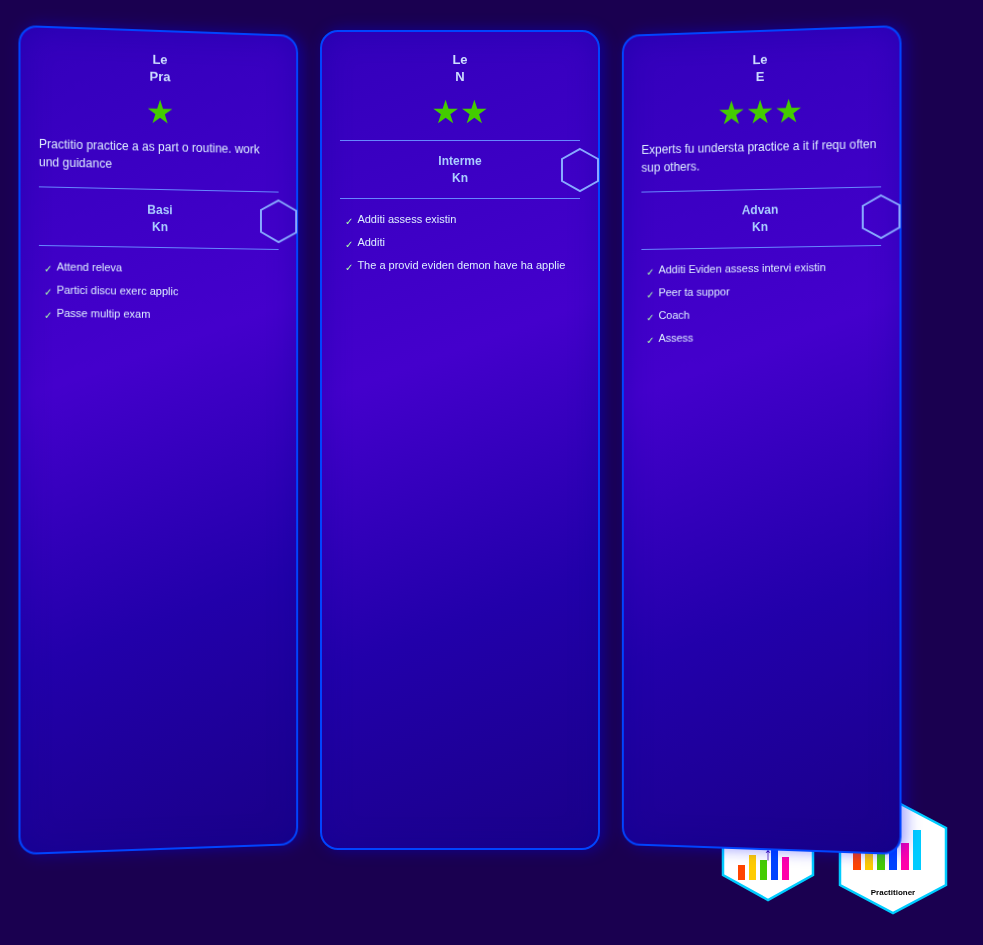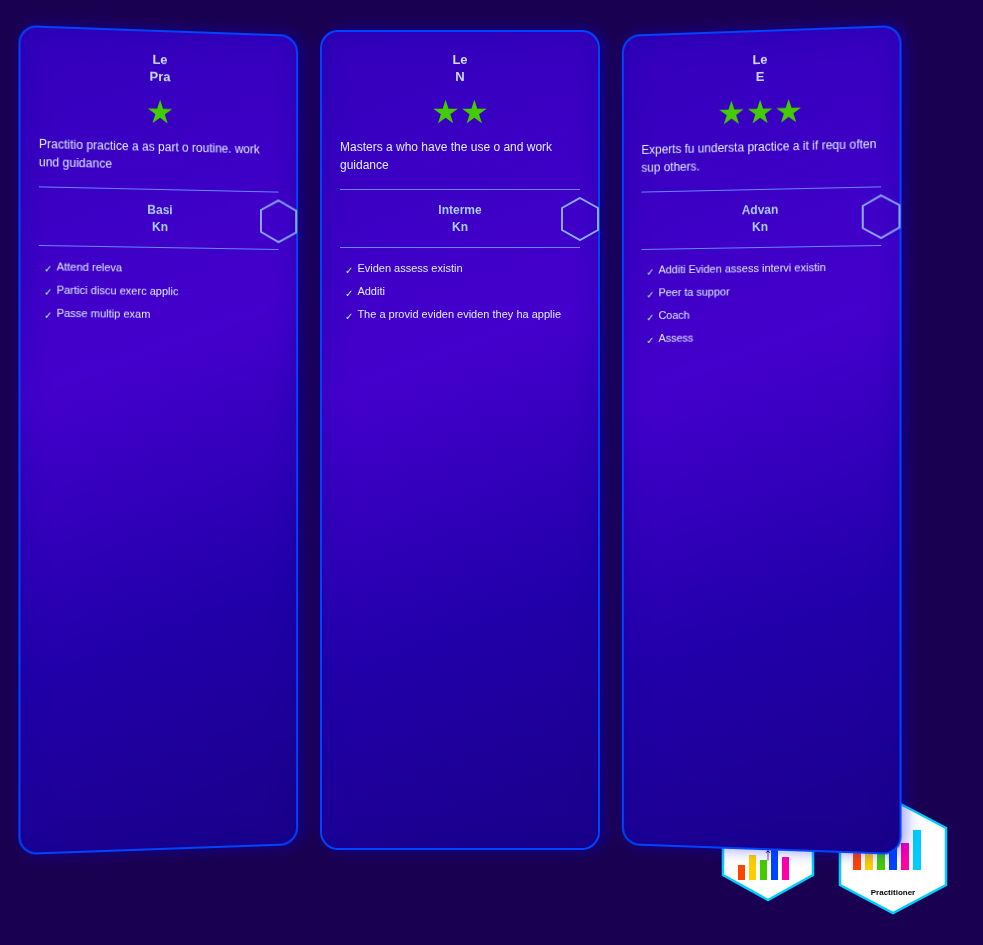--- a/index.html
+++ b/index.html
@@ -171,45 +171,42 @@
       </div>
     </div>
   </div>
 
   <div class="card">
     <div class="card-header">
       <div>Le</div>
       <div>N</div>
     </div>
     <div class="stars">★★</div>
-    <div class="card-description">
-      Masters a who have the use o and work guidance
-    </div>
     <hr class="divider">
     <div class="knowledge-section">
       <div class="knowledge-level">
         Interme<br>Kn
       </div>
       <svg class="hex-badge" viewBox="0 0 40 46">
         <polygon points="20,2 38,12 38,34 20,44 2,34 2,12" fill="none" stroke="#88aaff" stroke-width="2"></polygon>
       </svg>
     </div>
     <hr class="divider">
     <div class="bullet-list">
       <div class="bullet-item">
         <span class="bullet-dot">✓</span>
-        <span>Eviden assess existin</span>
+        <span>Additi assess existin</span>
       </div>
       <div class="bullet-item">
         <span class="bullet-dot">✓</span>
         <span>Additi</span>
       </div>
       <div class="bullet-item">
         <span class="bullet-dot">✓</span>
-        <span>The a provid eviden eviden they ha applie</span>
+        <span>The a provid eviden demon have ha applie</span>
       </div>
     </div>
   </div>
 
   <div class="card">
     <div class="card-header">
       <div>Le</div>
       <div>E</div>
     </div>
     <div class="stars">★★★</div>

